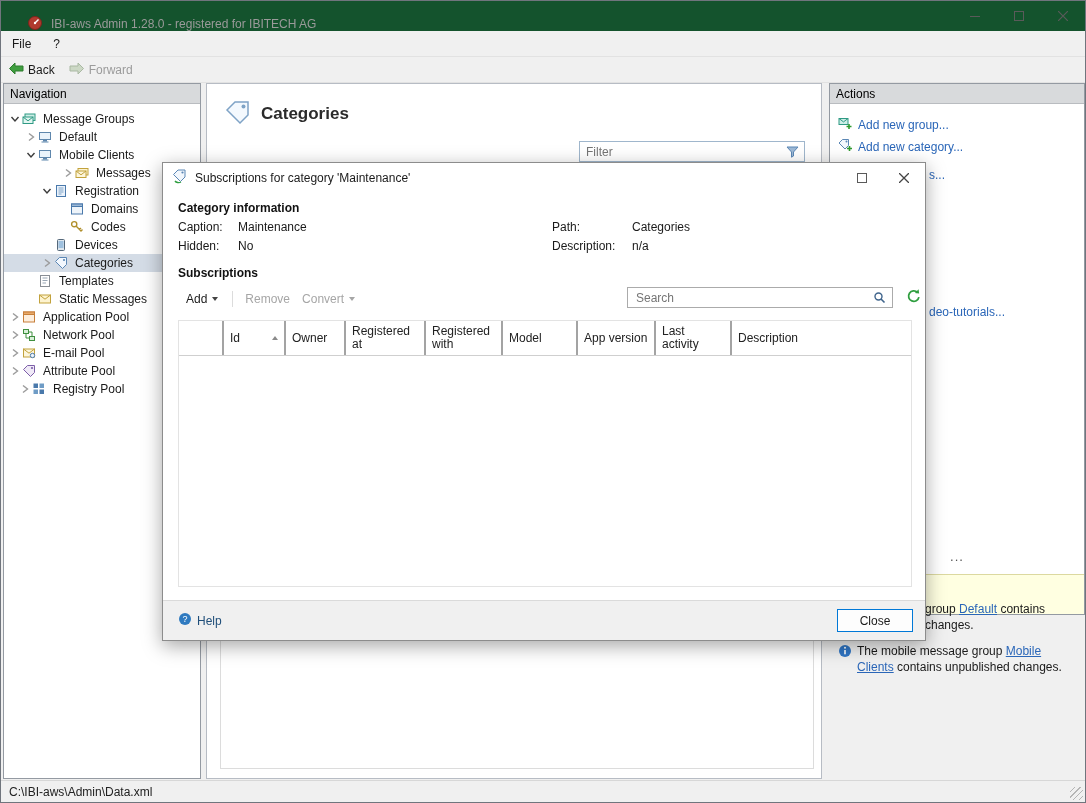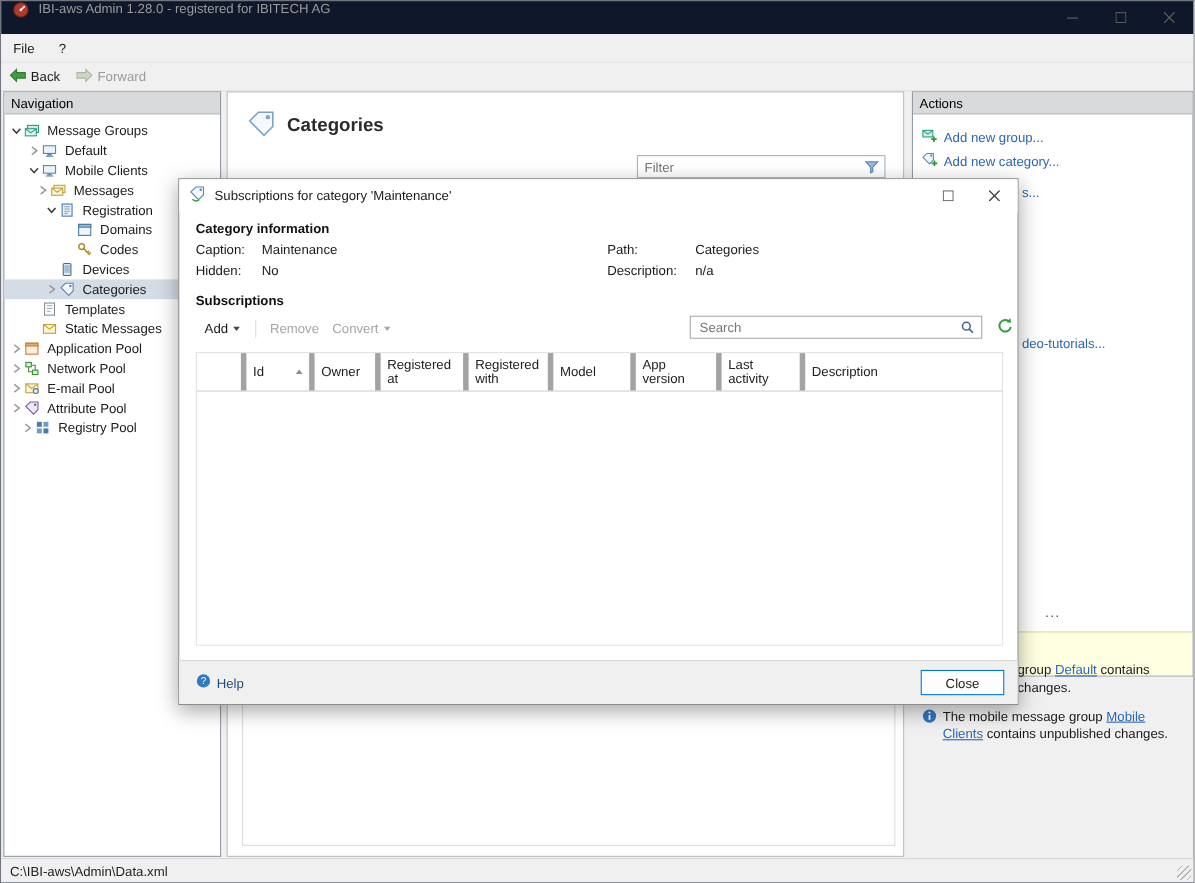--- a/index.html
+++ b/index.html
@@ -1,18 +1,18 @@
 <!DOCTYPE html>
 <html><head>
 <meta charset="utf-8">
 <style>
   html,body{margin:0;padding:0;background:#cfcfcf;font-family:"Liberation Sans",sans-serif;}
   .window{position:relative;width:1086px;height:803px;background:#f0f0f0;border:1px solid #70757d;box-sizing:border-box;overflow:hidden;}
   
-  .titlebar{position:absolute;top:0;left:0;right:0;height:30px;background:#0f172a;display:flex;align-items:flex-start;}
+  .titlebar{position:absolute;top:0;left:0;right:0;height:30px;background:#14532d;display:flex;align-items:flex-end;padding-left:16px;}
   .appicon{margin:0 8px 0 10px;width:16px;height:16px;}
   .wtitle{font-size:12px;color:#9a9a9a;}
   .wbtns{margin-left:auto;display:flex;height:30px;}
   .wbtn{width:44px;height:30px;display:flex;align-items:center;justify-content:center;}
   
   .menubar{position:absolute;top:30px;left:0;right:0;height:25px;background:#f0f0f0;border-bottom:1px solid #e2e2e2;display:flex;align-items:center;font-size:12px;color:#1a1a1a;}
   .menuitem{padding:4px 11px;}
   .toolbar{position:absolute;top:56px;left:0;right:0;height:25px;background:#f0f0f0;border-bottom:1px solid #e2e2e2;display:flex;align-items:center;font-size:12px;}
   .tbtn{display:flex;align-items:center;gap:4px;padding:2px 7px;color:#1a1a1a;}
   .tbtn.disabled{color:#9b9b9b;}
@@ -59,21 +59,21 @@
   .addbtn{display:flex;align-items:center;gap:5px;color:#1a1a1a;padding:3px 8px;}
   .caret{width:0;height:0;border-left:3.5px solid transparent;border-right:3.5px solid transparent;border-top:4px solid #444;}
   .caret.dis{border-top-color:#a6a6a6;}
   .tsep{width:1px;height:16px;background:#dcdcdc;margin:0 6px;}
   .disbtn{color:#a6a6a6;padding:3px 6px;display:flex;align-items:center;gap:5px;}
   .searchbox{position:absolute;left:449px;top:2px;width:266px;height:21px;border:1px solid #ababab;background:#fff;display:flex;align-items:center;box-sizing:border-box;}
   .searchbox input{border:none;outline:none;flex:1;font-size:12px;color:#666;padding-left:8px;font-family:"Liberation Sans",sans-serif;background:transparent;min-width:0;}
   .refresh{position:absolute;left:726px;top:3px;}
   .gridbox{position:absolute;left:15px;right:13px;top:157px;height:267px;border:1px solid #e3e3e3;box-sizing:border-box;}
   .gh{display:flex;height:34px;border-bottom:1px solid #cfcfcf;}
-  .ghc{box-sizing:border-box;padding:3px 6px;font-size:12px;color:#222;border-right:5px solid #a3a3a3;display:flex;align-items:center;line-height:13px;}
+  .ghc{box-sizing:border-box;padding:3px 6px;font-size:12px;color:#222;border-right:2px solid #a3a3a3;display:flex;align-items:center;line-height:13px;}
   .ghc.last{border-right:none;flex:1;}
   .sortasc{width:0;height:0;border-left:3.5px solid transparent;border-right:3.5px solid transparent;border-bottom:4.5px solid #8a8a8a;margin-left:4px;}
   .emptymsg{position:absolute;left:0;right:0;top:78px;text-align:center;font-size:12px;color:#222;}
   .dfooter{position:absolute;left:0;right:0;bottom:0;height:39px;background:#f0f0f0;border-top:1px solid #dadada;}
   .helplink{position:absolute;left:15px;top:11px;display:flex;align-items:center;gap:5px;font-size:12px;color:#1f4e79;}
   .closebtn{position:absolute;right:12px;top:8px;width:76px;height:23px;background:#fdfdfd;border:1px solid #0078d7;font-size:12px;color:#1a1a1a;display:flex;align-items:center;justify-content:center;box-sizing:border-box;}
   
   .statusbar{position:absolute;left:0;right:0;bottom:0;height:22px;background:#f0f0f0;border-top:1px solid #d7d7d7;font-size:12px;color:#222;display:flex;align-items:center;padding-left:8px;box-sizing:border-box;}
   .grip{position:absolute;right:2px;bottom:2px;width:13px;height:13px;background:repeating-linear-gradient(135deg,transparent 0 3px,#b5b5b5 3px 4px);}
 </style>
@@ -175,21 +175,21 @@
         <span class="ti">
             <svg width="14" height="14">
               <rect x="1.5" y="2.5" width="11" height="7" fill="#eaf3fb" stroke="#5f87ad"></rect>
               <rect x="5" y="10" width="4" height="1.5" fill="#5f87ad"></rect>
               <rect x="3.5" y="11.5" width="7" height="1" fill="#5f87ad"></rect>
             </svg>
           </span>
         <span class="tl">Mobile Clients</span>
       </div>
 
-      <div class="trow" style="padding-left:28px">
+      <div class="trow" style="padding-left:57px">
         <span class="chev">
             <svg width="12" height="12">
               <path d="M4 2.5 L8.5 6 L4 9.5" fill="none" stroke="#9b9b9b" stroke-width="1.4"></path>
             </svg>
           </span>
         <span class="ti">
             <svg width="14" height="14">
               <rect x="3" y="2.5" width="10" height="6.5" fill="#fdf3cf" stroke="#c2a23c"></rect>
               <rect x="1" y="5" width="10" height="6.5" fill="#fdf6dc" stroke="#c2a23c"></rect>
               <path d="M1 5 l5 3.8 5-3.8" fill="none" stroke="#c2a23c"></path>

